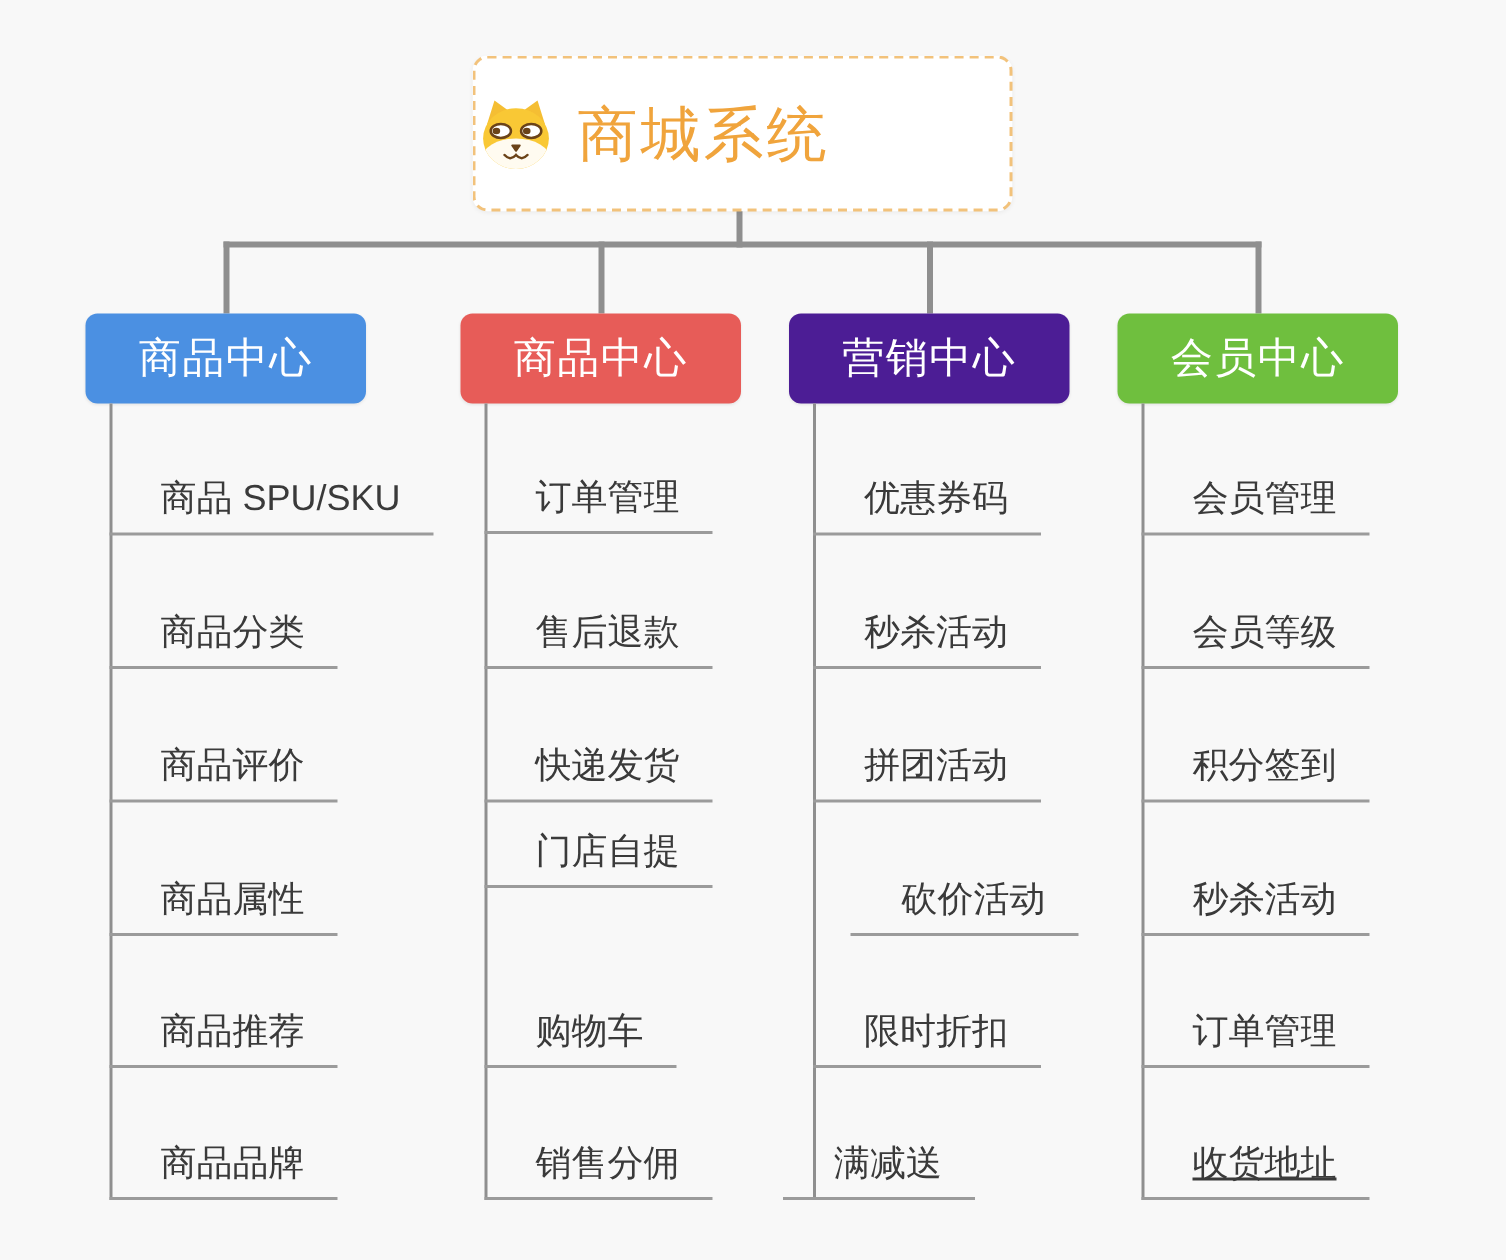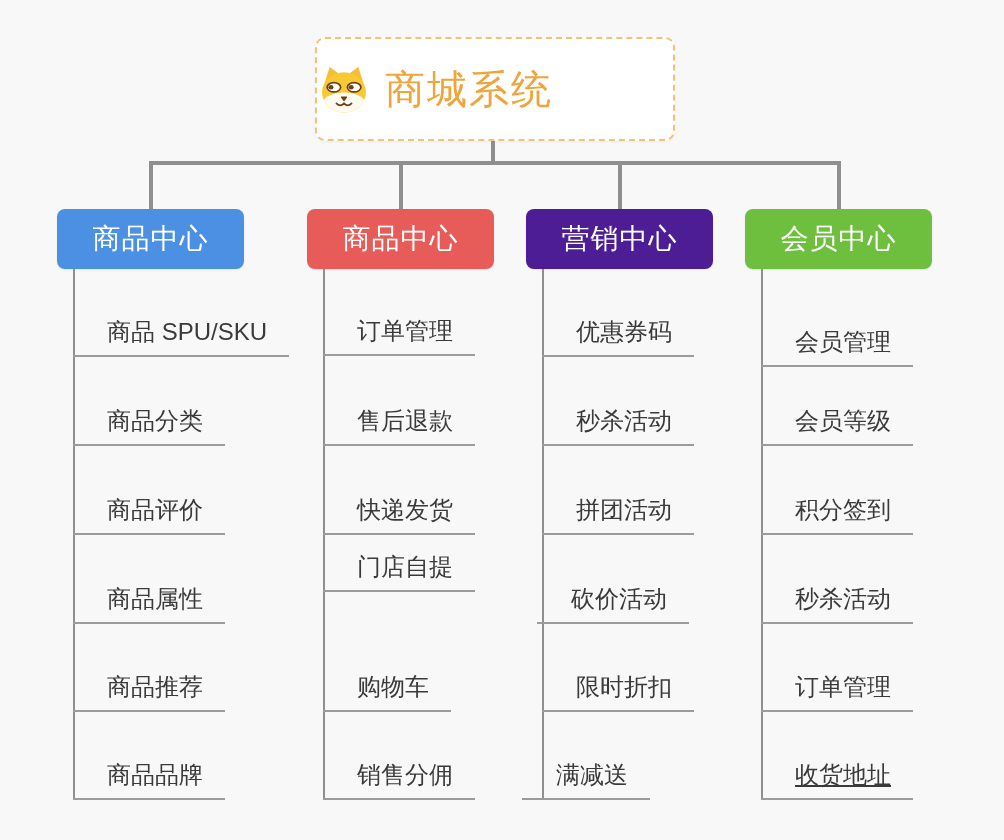--- a/index.html
+++ b/index.html
@@ -117,26 +117,26 @@
       <div class="topic-item" style="left: 323px; top: 402px;">售后退款</div>
       <div class="topic-item" style="left: 323px; top: 491px;">快递发货</div>
       <div class="topic-item" style="left: 323px; top: 548px;">门店自提</div>
       <div class="topic-item" style="left: 323px; top: 668px;">购物车</div>
       <div class="topic-item" style="left: 323px; top: 756px;">销售分佣</div>
       <div class="branch-box" style="left: 526px; background: #4c1d95;">营销中心</div>
       <div class="branch-vline" style="left: 542px; top: 269px; height: 531px;"></div>
       <div class="topic-item" style="left: 542px; top: 313px;">优惠券码</div>
       <div class="topic-item" style="left: 542px; top: 402px;">秒杀活动</div>
       <div class="topic-item" style="left: 542px; top: 491px;">拼团活动</div>
-      <div class="topic-item" style="left: 537px; top: 580px; font-family: Liberation Serif, serif;">砍价活动</div>
+      <div class="topic-item" style="left: 567px; top: 580px; font-family: Liberation Serif, serif;">砍价活动</div>
       <div class="topic-item" style="left: 542px; top: 668px;">限时折扣</div>
       <div class="topic-item" style="left: 522px; top: 756px;">满减送</div>
       <div class="branch-box" style="left: 745px; background: rgb(111, 191, 62);">会员中心</div>
       <div class="branch-vline" style="left: 761px; top: 269px; height: 531px;"></div>
-      <div class="topic-item" style="left: 761px; top: 323px;">会员管理</div>
+      <div class="topic-item" style="left: 761px; top: 313px;">会员管理</div>
       <div class="topic-item" style="left: 761px; top: 402px;">会员等级</div>
       <div class="topic-item" style="left: 761px; top: 491px;">积分签到</div>
       <div class="topic-item" style="left: 761px; top: 580px;">秒杀活动</div>
       <div class="topic-item" style="left: 761px; top: 668px;">订单管理</div>
       <div class="topic-item" style="left: 761px; top: 756px; text-decoration: underline;">收货地址</div>
     </div>
 
 </div>
 
 </body></html>

